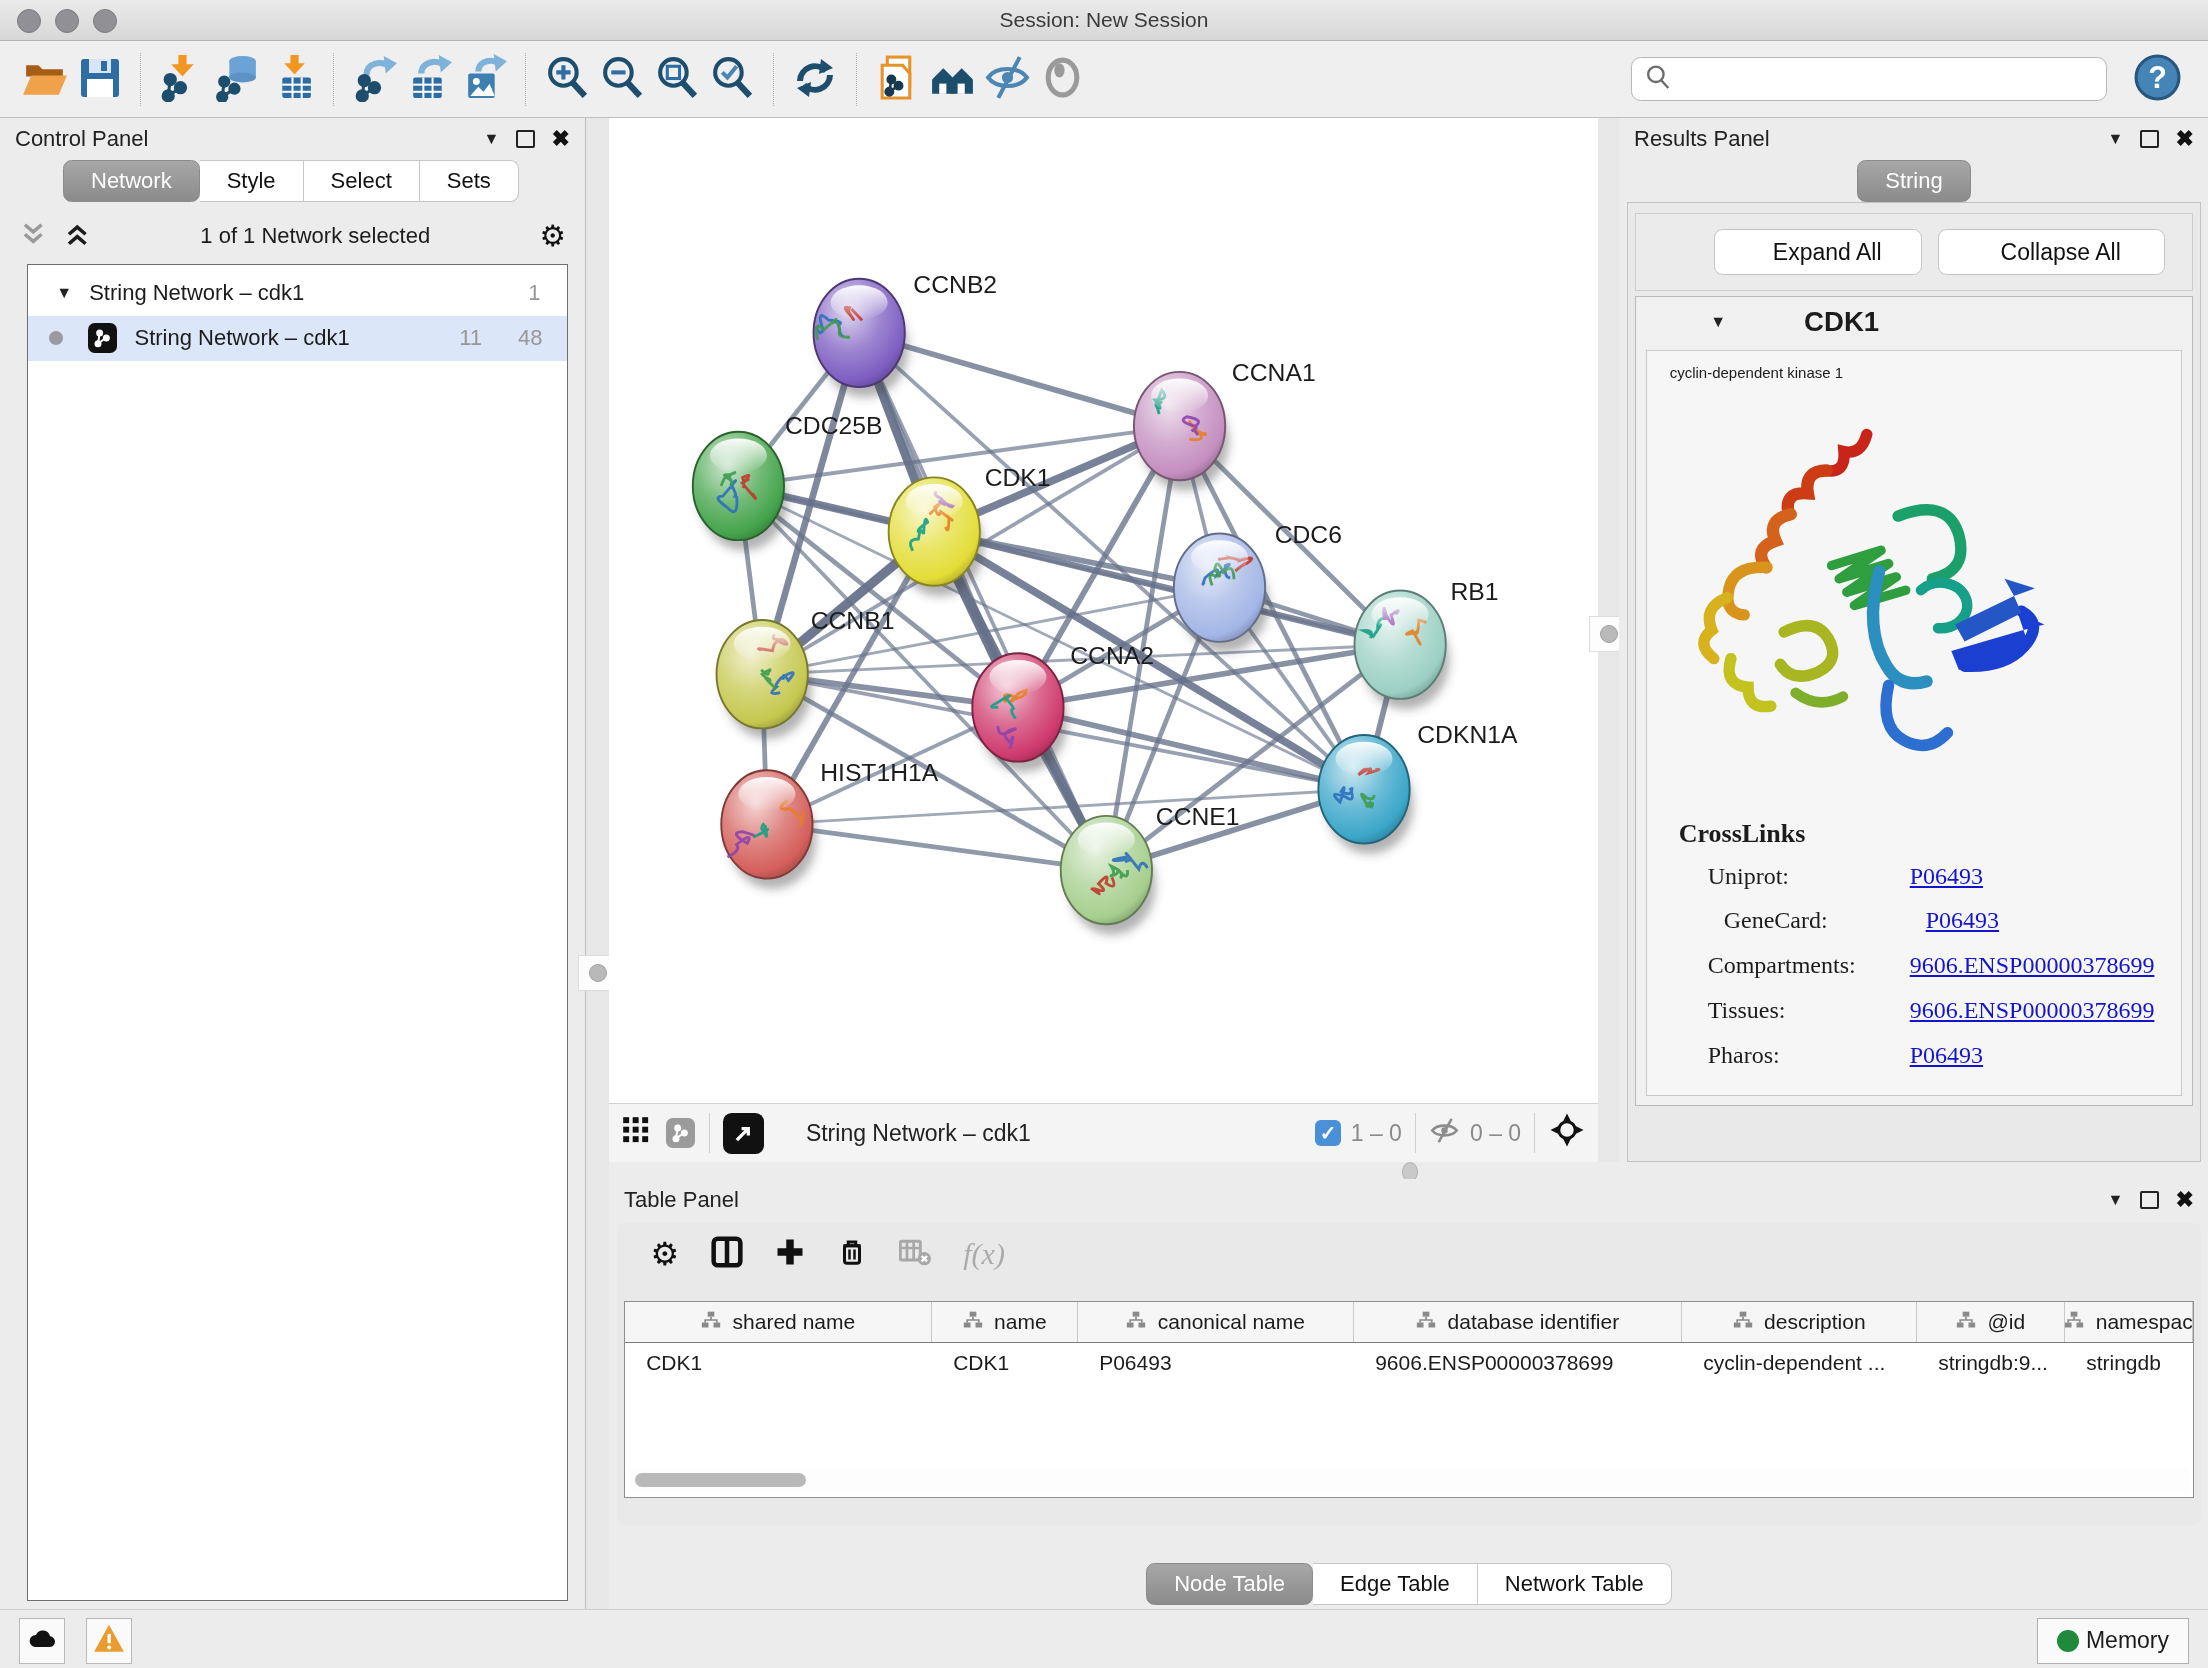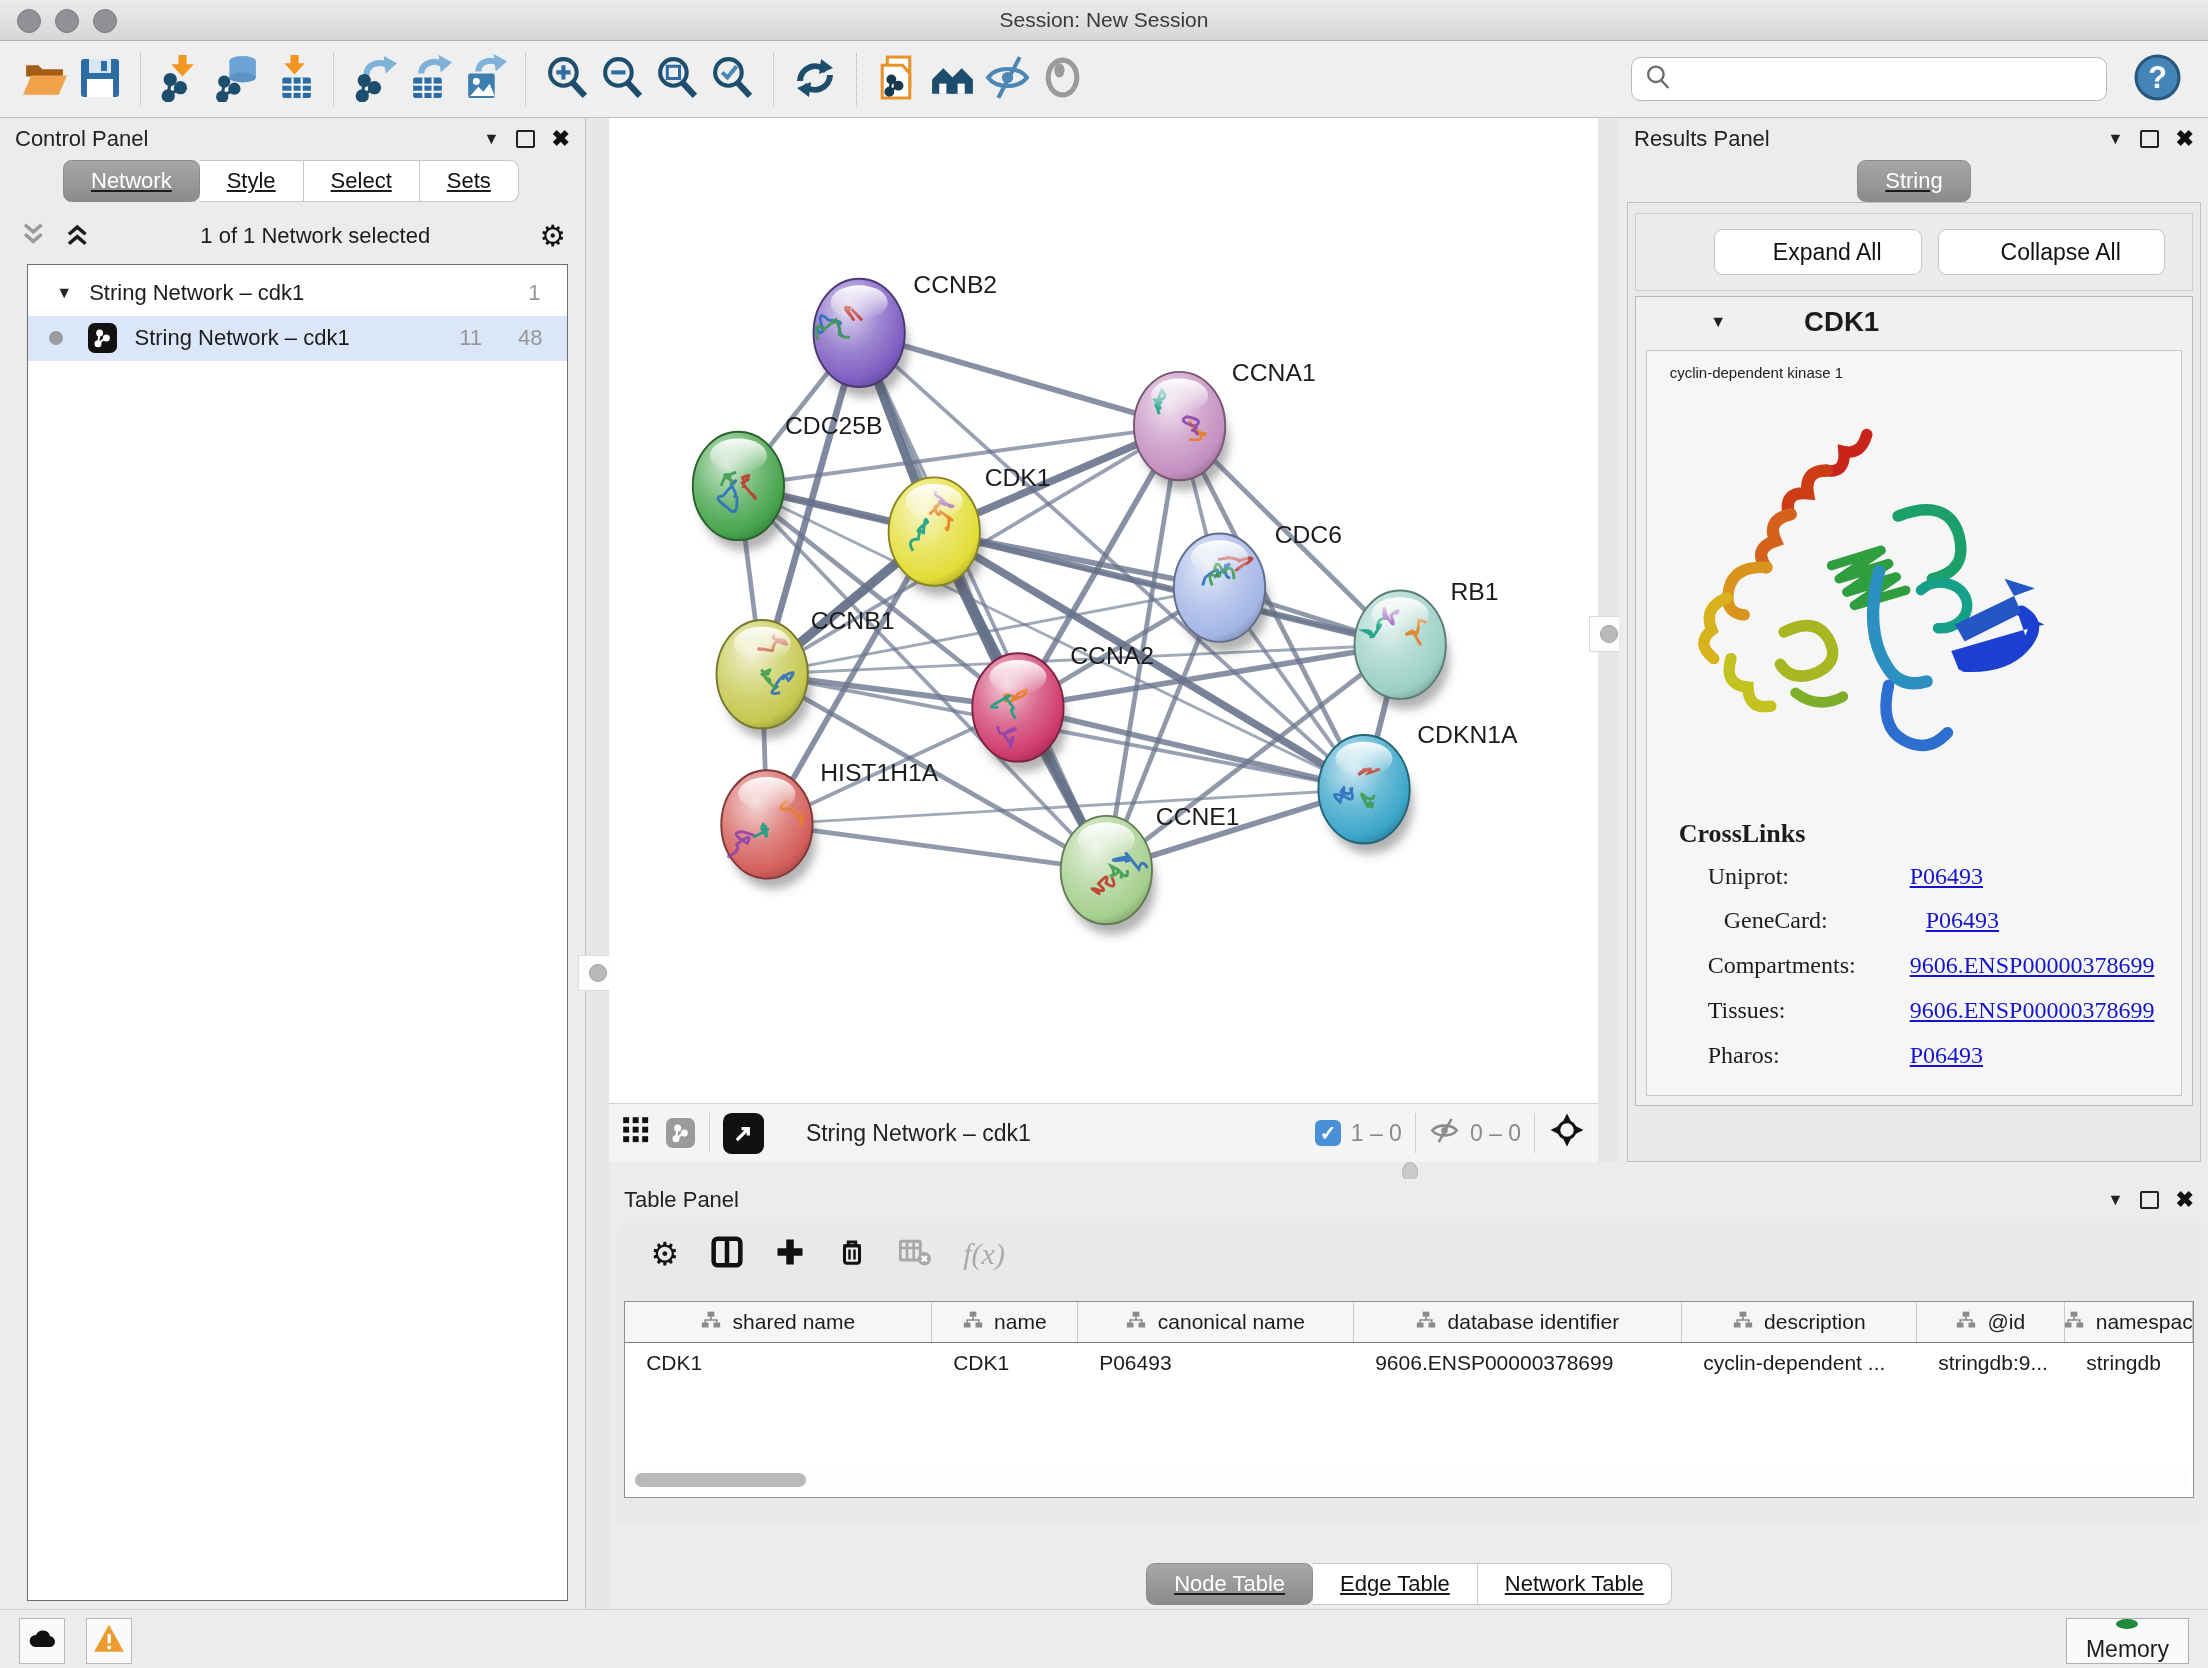--- a/index.html
+++ b/index.html
@@ -20,21 +20,21 @@
              border-radius:9.5px;display:flex;align-items:center;padding:0 11.4px;box-sizing:border-box;}
   .searchbox input{border:none;outline:none;flex:1;font-size:21px;background:transparent;
                    font-family:"Liberation Sans",sans-serif;}
   
   .panel-head{height:42px;display:flex;align-items:center;font-size:22px;color:#222;
               padding:0 15px;box-sizing:border-box;}
   .ph-icons{margin-left:auto;display:flex;align-items:center;gap:17px;}
   .tri{font-size:16px;color:#222;line-height:1;}
   .flt{width:14.3px;height:14.3px;border:2.4px solid #222;border-radius:1.9px;}
   .cls{font-size:22px;font-weight:bold;color:#111;line-height:1;}
-  .seg{display:flex;text-decoration:underline;}
+  .seg{display:flex;}
   .seg .tab{height:40px;line-height:40px;padding:0 27px;font-size:22px;background:#fff;
             border:1px solid #c6c6c6;border-left-width:0;color:#111;}
   .seg .tab:first-child{border-left-width:1px;border-radius:8.6px 0 0 8.6px;}
   .seg .tab:last-child{border-radius:0 8.6px 8.6px 0;}
   .seg .tab.active{background:linear-gradient(#a7a7a7,#8b8b8b);color:#fff;border-color:#8b8b8b;
                    border-radius:8.6px;}
   
   .control-panel{left:0;top:118px;width:586px;height:1491px;background:#ececec;
                  border-right:1px solid #bdbdbd;box-sizing:border-box;}
   .cp-tabs{left:63px;top:42px;}
@@ -104,21 +104,21 @@
   .td-cell{height:40px;line-height:40px;font-size:21px;padding-left:21px;white-space:nowrap;
            overflow:hidden;box-sizing:border-box;}
   .hscroll{position:absolute;left:3.8px;right:3.8px;bottom:3.8px;height:25px;background:#fdfdfd;}
   .hthumb{width:171px;height:14.3px;border-radius:7.6px;background:#b9b9b9;margin-top:4.8px;margin-left:5.7px;}
   .tp-tabs{position:absolute;left:0;right:0;bottom:3.8px;display:flex;justify-content:center;}
   
   .statusbar{left:0;top:1609px;width:2208px;height:59px;background:#ececec;border-top:1px solid #cfcfcf;}
   .sb-btn{position:absolute;top:7.6px;width:44px;height:44px;background:#fafafa;border:1.9px solid #b9b9b9;
           display:flex;align-items:center;justify-content:center;}
   .mem-btn{position:absolute;top:7.6px;right:19px;height:44px;background:#fafafa;border:1.9px solid #b0b0b0;
-           display:flex;align-items:center;gap:7px;padding:0 19px;font-size:23px;flex-direction:column;}
+           display:flex;align-items:center;gap:7px;padding:0 19px;font-size:23px;}
   .mem-dot{width:22px;height:22px;border-radius:50%;background:#1f8a3b;}
 </style>
 </head>
 <body>
 
 <div class="abs titlebar">
   <div class="abs tl" style="left:17px"></div>
   <div class="abs tl" style="left:55px"></div>
   <div class="abs tl" style="left:93px"></div>
   <div class="win-title">Session: New Session</div>

